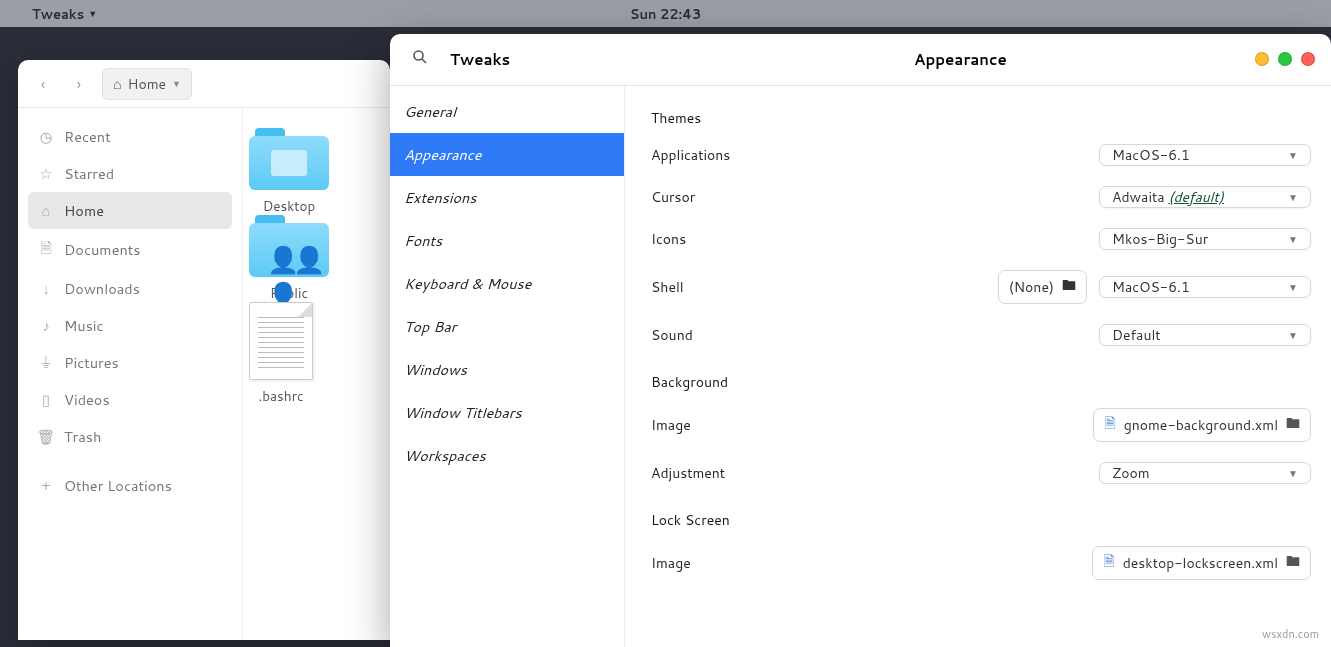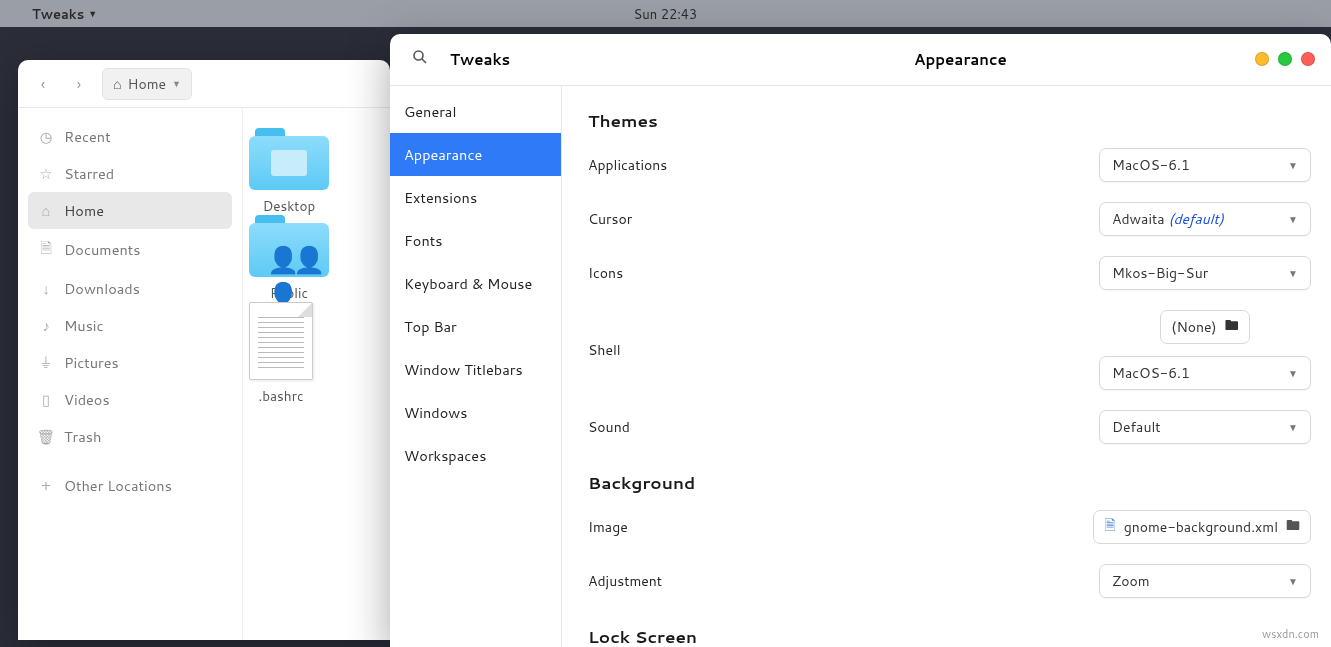--- a/index.html
+++ b/index.html
@@ -2,21 +2,21 @@
 <html><head>
 <meta charset="utf-8">
 <style>
   * { box-sizing: border-box; margin: 0; padding: 0; font-family: -apple-system, "Segoe UI", Cantarell, Ubuntu, sans-serif; }
   body { width: 1331px; height: 647px; background: #2b2e39; overflow: hidden; position: relative; }
   
   
   .menubar { height: 27px; background: #9a9ea6; display: flex; align-items: center; padding: 0 12px; font-size: 13px; color: #2a2a2a; position: relative; }
   .menubar .apple { font-size: 14px; margin-right: 20px; }
   .menubar .app { font-weight: 600; display: flex; align-items: center; gap: 4px; }
-  .menubar .clock { position: absolute; left: 50%; transform: translateX(-50%); font-weight: 400; }
+  .menubar .clock { position: absolute; left: 50%; transform: translateX(-50%); font-weight: 700; }
   .menubar .chev { font-size: 9px; }
 
   
   .files-window { position: absolute; left: 18px; top: 60px; width: 372px; height: 580px; background: #fff; border-radius: 10px 10px 0 0; box-shadow: 0 10px 40px rgba(0,0,0,.3); display: flex; flex-direction: column; overflow: hidden; }
   .files-header { height: 48px; display: flex; align-items: center; gap: 10px; padding: 0 12px; border-bottom: 1px solid #e8e8e8; }
   .nav-btn { width: 26px; height: 26px; display: flex; align-items: center; justify-content: center; color: #999; font-size: 16px; border-radius: 5px; }
   .path-btn { background: #f2f1f1; border: 1px solid #e1e1e1; border-radius: 6px; padding: 5px 10px; display: flex; align-items: center; gap: 6px; font-size: 14px; color: #555; }
   .path-btn .chev { font-size: 9px; color: #888; }
   .files-body { flex: 1; display: flex; }
   .files-sidebar { width: 225px; border-right: 1px solid #eee; padding: 10px 10px; }
@@ -39,31 +39,31 @@
   .tweaks-window { position:absolute; left:390px; top:34px; width:941px; height:613px; background:#fff; border-radius:10px 10px 0 0; box-shadow:0 12px 44px rgba(0,0,0,.35); display:flex; flex-direction:column; overflow:hidden;}
   .tweaks-header { height:52px; display:flex; align-items:center; border-bottom:1px solid #e6e6e6; position:relative;}
   .tw-left { width:200px; display:flex; align-items:center; gap:22px; padding-left:22px;}
   .search-btn { font-size:15px; color:#555;}
   .tw-title { font-weight:700; font-size:15px;}
   .tw-center { flex:1; text-align:center; font-weight:700; font-size:15px;}
   .traffic { position:absolute; right:16px; top:18px; display:flex; gap:9px;}
   .dot { width:14px; height:14px; border-radius:50%; border:1px solid rgba(0,0,0,.15);}
   .dot.y{background:#ffbd2e;} .dot.g{background:#28c940;} .dot.r{background:#ff5f57;}
   .tweaks-body { flex:1; display:flex; overflow:hidden;}
-  .tw-sidebar { width:172px; border-right:1px solid #eaeaea; padding-top:4px;}
+  .tw-sidebar { width:235px; border-right:1px solid #eaeaea; padding-top:4px;font-style:italic;}
   .tw-item { padding:11px 14px; font-size:14.5px; color:#222;}
   .tw-item.active { background:#2f7af6; color:#fff;}
   .tw-content { flex:1; padding:22px 20px 0 26px; overflow:auto;}
-  .section-title { font-weight:700; font-size:17px; color:#181818; margin-bottom:6px;}
+  .section-title { font-weight:400; font-size:14px; color:#181818; margin-bottom:6px;}
   .row { display:flex; align-items:center; justify-content:space-between; padding:10px 0;}
   .row-label { font-size:14px; color:#262626;}
-  .combo { min-width:212px; height:34px; border:1px solid #d7d7d7; border-radius:7px; background:#fff; display:flex; align-items:center; justify-content:space-between; padding:0 12px; font-size:14px; color:#333; box-shadow: 0 1px 2px rgba(0,0,0,.04);}
+  .combo { min-width:212px; height:22px; border:1px solid #d7d7d7; border-radius:7px; background:#fff; display:flex; align-items:center; justify-content:space-between; padding:0 12px; font-size:14px; color:#333; box-shadow: 0 1px 2px rgba(0,0,0,.04);}
   .combo .chev { color:#777; font-size:10px;}
-  .combo em { font-style:italic; color:#1d4ed8;}
-  .shell-group { display:flex; gap:12px; align-items:center;flex-direction:column;}
+  .combo em { font-style:italic; color:#14532d;text-decoration:underline;}
+  .shell-group { display:flex; gap:12px; align-items:center;}
   .shell-btn { height:34px; border:1px solid #d7d7d7; border-radius:7px; padding:0 10px; display:flex; align-items:center; gap:8px; font-size:14px; color:#333;}
   .file-combo { min-width:212px; height:34px; border:1px solid #d7d7d7; border-radius:7px; background:#fff; display:flex; align-items:center; padding:0 10px; font-size:14px; color:#333; gap:8px;}
   .file-combo .doc { color:#5b8dd6;}
   .file-combo .folder { margin-left:auto; color:#555;}
   .section-gap { height:16px;}
   .watermark { position:absolute; right:8px; bottom:4px; font-size:11px; color:#9a9a9a; background:rgba(255,255,255,.8); padding:1px 4px;margin-left:48px;}
 </style>
 </head>
 <body>
 
@@ -176,22 +176,22 @@
     </div>
   </div>
   <div class="tweaks-body">
     <div class="tw-sidebar">
       <div class="tw-item">General</div>
       <div class="tw-item active">Appearance</div>
       <div class="tw-item">Extensions</div>
       <div class="tw-item">Fonts</div>
       <div class="tw-item">Keyboard &amp; Mouse</div>
       <div class="tw-item">Top Bar</div>
+      <div class="tw-item">Windows</div>
       <div class="tw-item">Window Titlebars</div>
-      <div class="tw-item">Windows</div>
       <div class="tw-item">Workspaces</div>
     </div>
     <div class="tw-content">
       <div class="section-title">Themes</div>
 
       <div class="row">
         <span class="row-label">Applications</span>
         <div class="combo">
             <span>MacOS-6.1</span>
             <span class="chev">▼</span>

